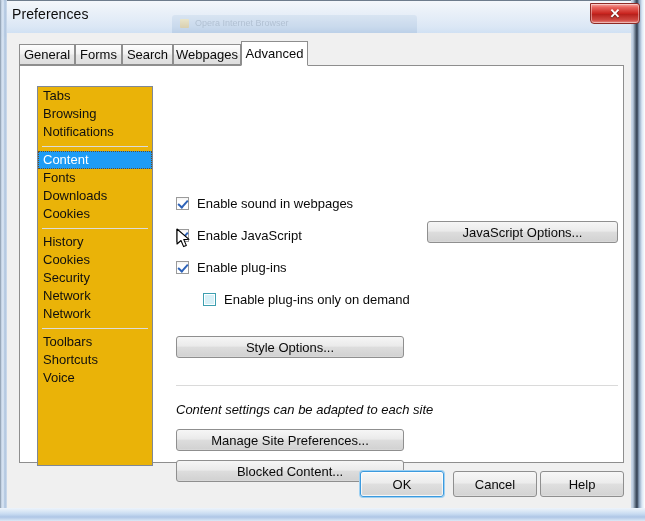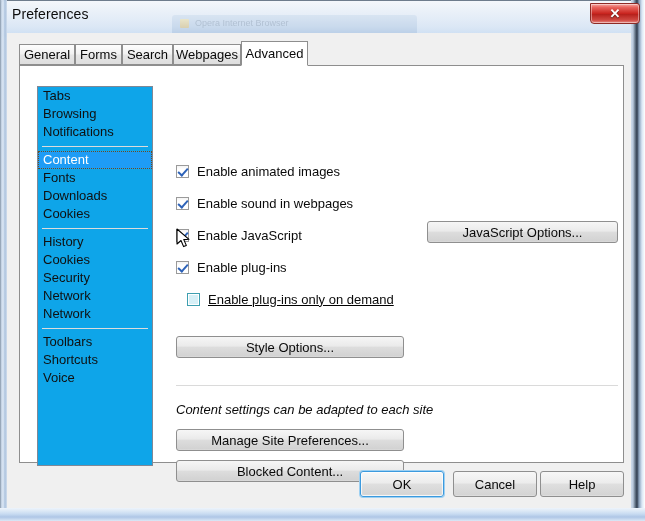--- a/index.html
+++ b/index.html
@@ -157,21 +157,21 @@
     background: #ffffff;
     border: 1px solid #8e8e8e;
     box-sizing: border-box;
   }
 
   
   #sidebar {
     position: absolute;
     left: 17px; top: 20px;
     width: 116px; height: 380px;
-    background: #0ea5e9;
+    background: #eab308;
     border: 1px solid #7f8896;
     box-sizing: border-box;
     overflow: hidden;
   }
   .side-item {
     height: 18px;
     line-height: 18px;
     padding-left: 5px;
     font-size: 13px;
     color: #101010;
@@ -382,37 +382,33 @@
         <div class="hint-text" style="left:13px; top:324px;">Content settings can be adapted to each site</div>
 
         <div class="btn" style="left:13px; top:351px; width:228px; height:22px;">
           <span>Manage Site Preferences...</span>
         </div>
 
         <div class="btn" style="left:13px; top:382px; width:228px; height:22px;">
           <span>Blocked Content...</span>
         </div>
 
-      <div class="check-row" style="left: 13px; top: 84px;">
-            <span class="cbx checked"></span>
-            <span class="check-label">Enable animated images</span>
-          </div>
           <div class="check-row" style="left: 13px; top: 116px;">
             <span class="cbx checked"></span>
             <span class="check-label">Enable sound in webpages</span>
           </div>
           <div class="check-row" style="left: 13px; top: 148px;">
             <span class="cbx checked"></span>
             <span class="check-label">Enable JavaScript</span>
           </div>
           <div class="check-row" style="left: 13px; top: 180px;">
             <span class="cbx checked"></span>
             <span class="check-label">Enable plug-ins</span>
           </div>
-          <div class="check-row" style="left: 24px; top: 212px; text-decoration: underline;">
+          <div class="check-row" style="left: 40px; top: 212px;">
             <span class="cbx hover"></span>
             <span class="check-label">Enable plug-ins only on demand</span>
           </div>
         </div>
     </div>
 
     <div id="buttonbar">
       <div class="dlgbtn default" style="left:341px;">
         <span>OK</span>
       </div>

